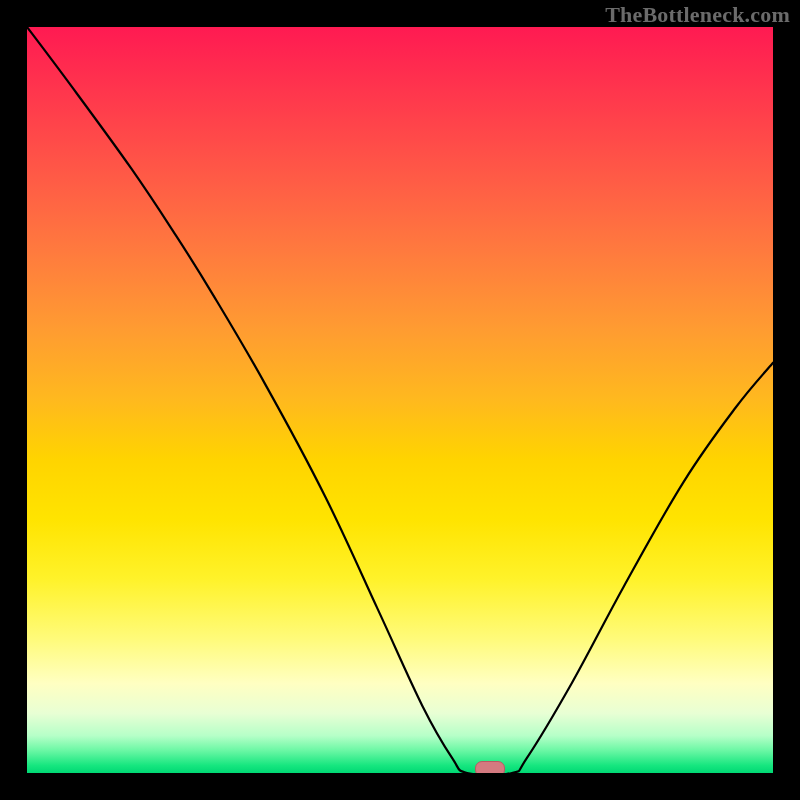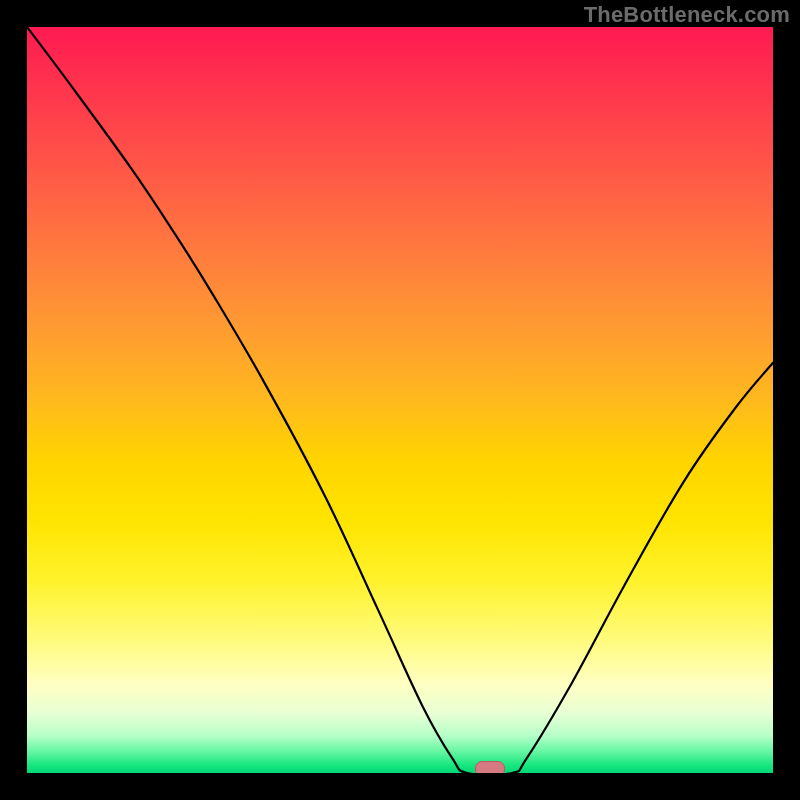--- a/index.html
+++ b/index.html
@@ -9,20 +9,21 @@
     height: 800px;
     background: #000;
     overflow: hidden;
     font-family: Arial, Helvetica, sans-serif;
   }
   .frame {
     position: relative;
     width: 800px;
     height: 800px;
     background: #000;
+    font-family: Liberation Serif, serif;
   }
   .watermark {
     position: absolute;
     top: 2px;
     right: 10px;
     color: #6b6b6b;
     font-size: 22px;
     font-weight: 600;
     letter-spacing: 0.2px;
     z-index: 4;

